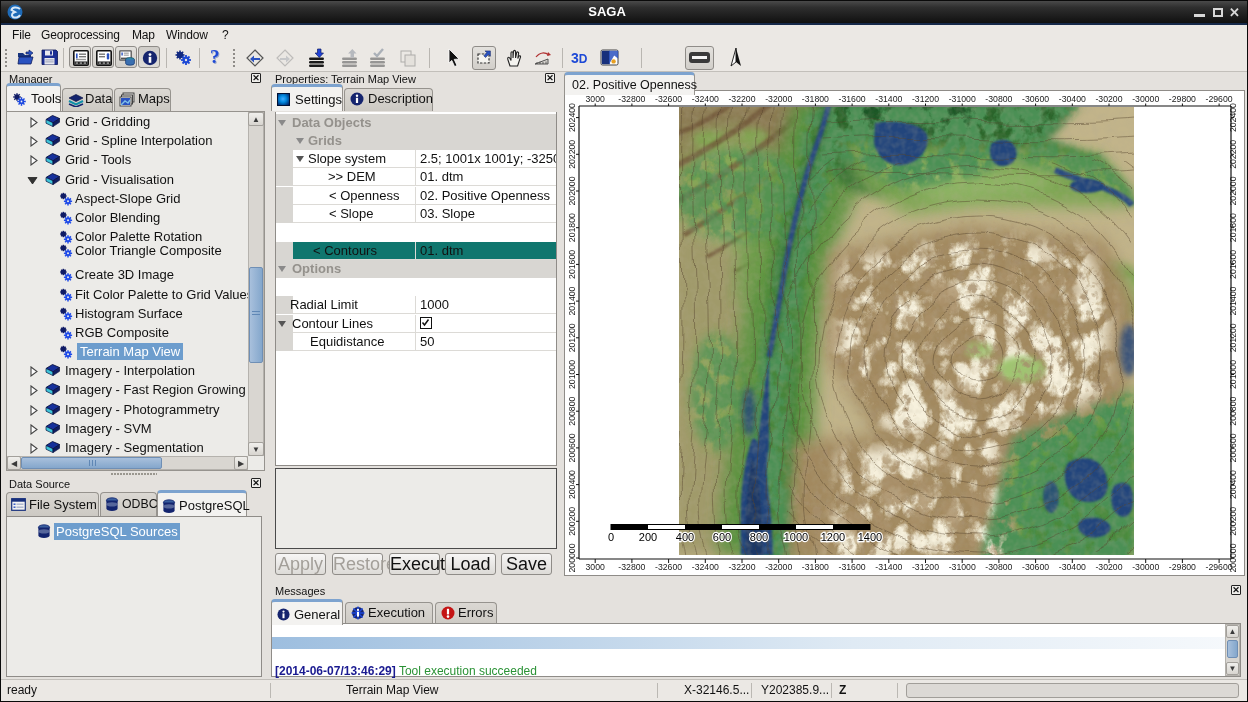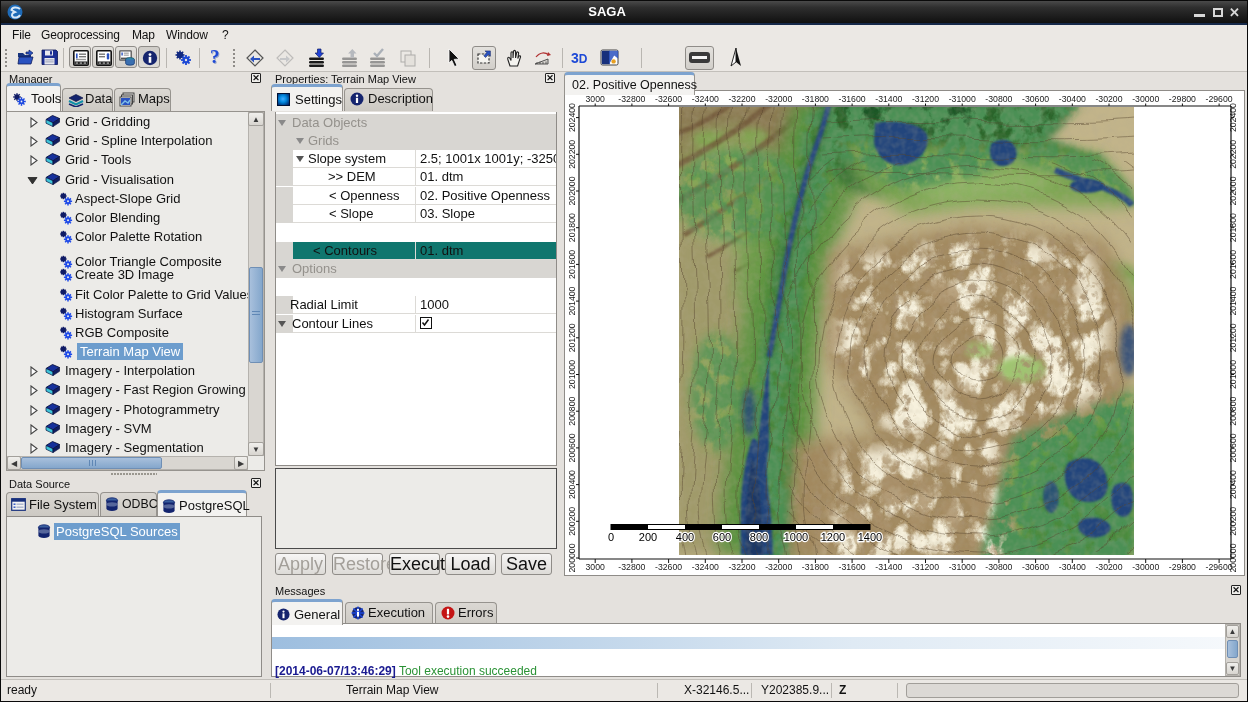--- a/index.html
+++ b/index.html
@@ -42,21 +42,21 @@
 .trow { position:absolute; height:19px; font-size:13px; color:#111; white-space:nowrap; }
 .trow .sel { background:#6d9dcd; color:#fff; padding:1px 2px; }
 .ticn { position:absolute; top:1px; }
 
 .sbtrack { position:absolute; background:#d9d6d1; border:1px solid #b5b2ad; }
 .sbthumb { position:absolute; background:linear-gradient(90deg,#a8c0dc,#84a7cc); border:1px solid #6f8fb5; border-radius:2px; }
 .sbbtn { position:absolute; background:linear-gradient(#f0efec,#d8d5d0); border:1px solid #a3a09b; border-radius:2px; color:#3a3a3a; text-align:center; }
 
 #propgrid { position:absolute; left:274px; top:111px; width:282px; height:354px; background:#fff; border:1px solid #8f8c88; border-top:none; overflow:hidden; }
 .prow { position:absolute; left:0; width:100%; height:18px; font-size:13px; }
-.prow.cat { background:#d8d6d2; color:#94918c; font-weight:normal; }
+.prow.cat { background:#d8d6d2; color:#94918c; font-weight:bold; }
 .prow .plabel { position:absolute; top:1px; }
 .prow .pvalue { position:absolute; left:140px; top:1px; color:#111; white-space:nowrap; }
 
 .btn { position:absolute; height:22px; border:1px solid #8f8c88; border-radius:3px;
   background:linear-gradient(#f7f6f5,#dddbd7); font-size:18px; color:#111; text-align:center; line-height:20px; }
 .btn.dis { color:#a39f99; }
 
 #msglog { position:absolute; left:270px; top:622px; width:970px; height:54px; background:#fff; border:1px solid #8f8c88; font-size:12px; }
 .status { position:absolute; top:0; height:22px; font-size:12px; color:#111; }
 </style>
@@ -411,21 +411,21 @@
                   <line x1="9" y1="5.2" x2="9" y2="13.4"></line>
                   <line x1="4.9" y1="9.3" x2="13.1" y2="9.3"></line>
                   <line x1="6.1" y1="6.4" x2="11.9" y2="12.2"></line>
                   <line x1="11.9" y1="6.4" x2="6.1" y2="12.2"></line>
                 </g>
                 <circle cx="9" cy="9.3" r="1" fill="#ecebe8"></circle>
               </g>
             </svg>
             <span style="position:absolute;left:68px;top:1px;white-space:nowrap">Color Palette Rotation</span>
           </div>
-      <div class="trow" style="left:0;top:141px;width:241px;overflow:hidden">
+      <div class="trow" style="left:0;top:130px;width:241px;overflow:hidden">
             <svg class="ticn" style="left:52px;top:2px" width="14" height="14" viewBox="0 0 14 14">
               <g fill="#101c66">
                 <circle cx="4.4" cy="4" r="2.5"></circle>
                 <g stroke="#101c66" stroke-width="1.5">
                   <line x1="4.4" y1="0.8" x2="4.4" y2="7.2"></line>
                   <line x1="1.2" y1="4" x2="7.6" y2="4"></line>
                   <line x1="2.1" y1="1.7" x2="6.7" y2="6.3"></line>
                   <line x1="6.7" y1="1.7" x2="2.1" y2="6.3"></line>
                 </g>
               </g>
@@ -752,20 +752,26 @@
   <div class="prow" style="top:203px;height:18px;background:#fff;border-bottom:1px solid #dcdad6">
         <span style="position:absolute;left:0;top:0;width:17px;height:18px;background:#d8d6d2"></span>
         <span style="position:absolute;left:2px;top:6px;width:0;height:0;border-top:6px solid #555;border-left:4px solid transparent;border-right:4px solid transparent"></span>
         <span class="plabel" style="left:16px;color:#111">Contour Lines</span>
         <span style="position:absolute;left:139px;top:0;width:1px;height:18px;background:#dcdad6"></span>
         <span style="position:absolute;left:144px;top:2px;width:12px;height:12px;border:1.6px solid #111;background:#fff">
           <svg width="11" height="11" viewBox="0 0 11 11" style="position:absolute;left:-1px;top:-1px">
             <path d="M2.5 5.5 L4.5 8 L8.5 2.5" fill="none" stroke="#111" stroke-width="1.5"></path>
           </svg>
         </span>
+      </div>
+  <div class="prow" style="top:221px;height:18px;background:#fff;border-bottom:1px solid #dcdad6">
+        <span style="position:absolute;left:0;top:0;width:17px;height:18px;background:#d8d6d2"></span>
+        <span class="plabel" style="left:34px;color:#111">Equidistance</span>
+        <span style="position:absolute;left:139px;top:0;width:1px;height:18px;background:#dcdad6"></span>
+        <span class="pvalue" style="left:144px">50</span>
       </div>
   </div>
   <div class="sunken" style="left:274px;top:467px;width:282px;height:81px;border-color:#4a4a4a"></div>
   <div class="btn dis" style="left:274px;top:552px;width:51px">Apply</div>
   <div class="btn dis" style="left:331px;top:552px;width:51px">Restore</div>
   <div class="btn" style="left:388px;top:552px;width:51px">Execute</div>
   <div class="btn" style="left:444px;top:552px;width:51px">Load</div>
   <div class="btn" style="left:500px;top:552px;width:51px">Save</div>
 
   <div class="panel" id="mappanel" style="left:562px;top:71px;width:684px;height:509px">

